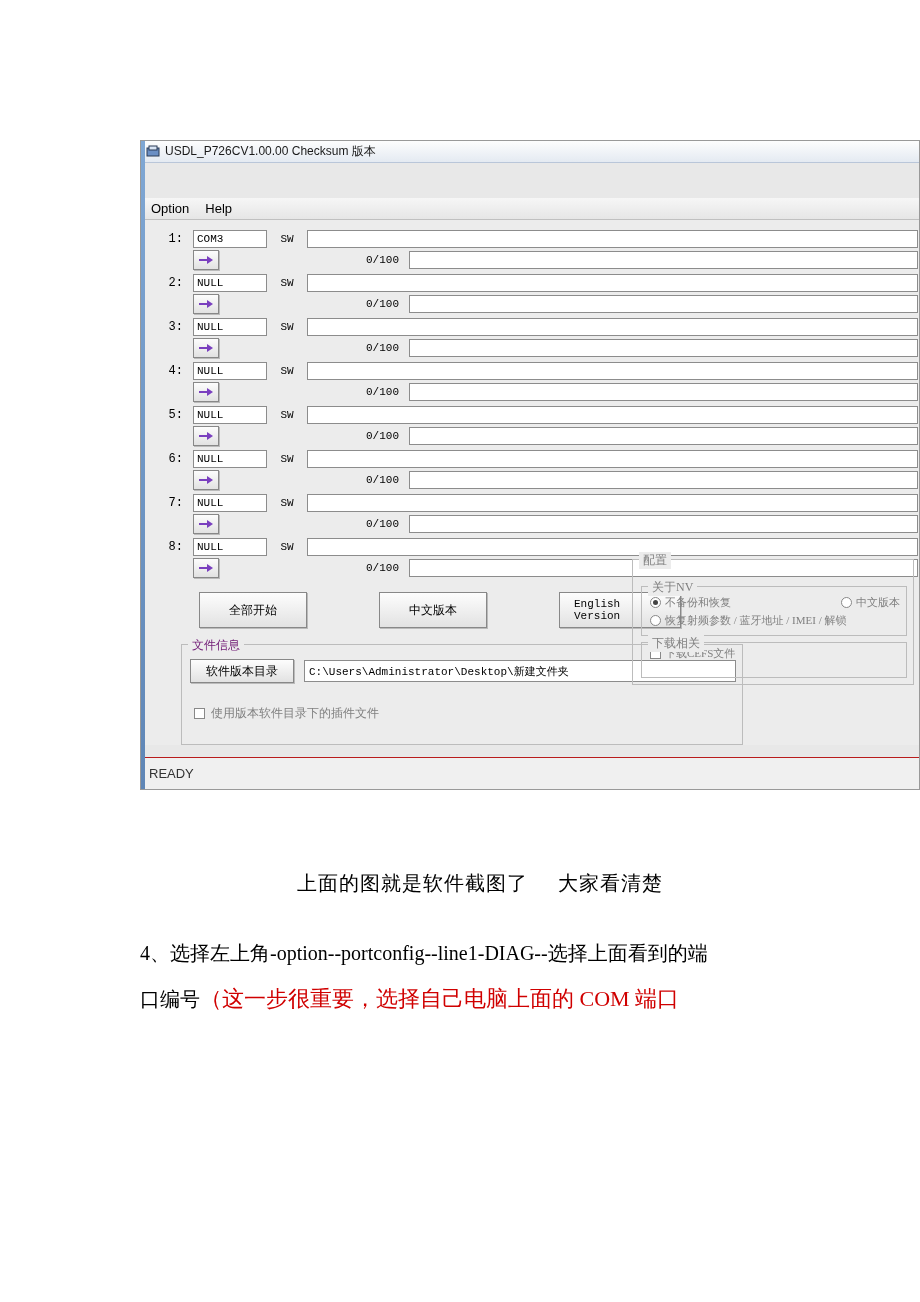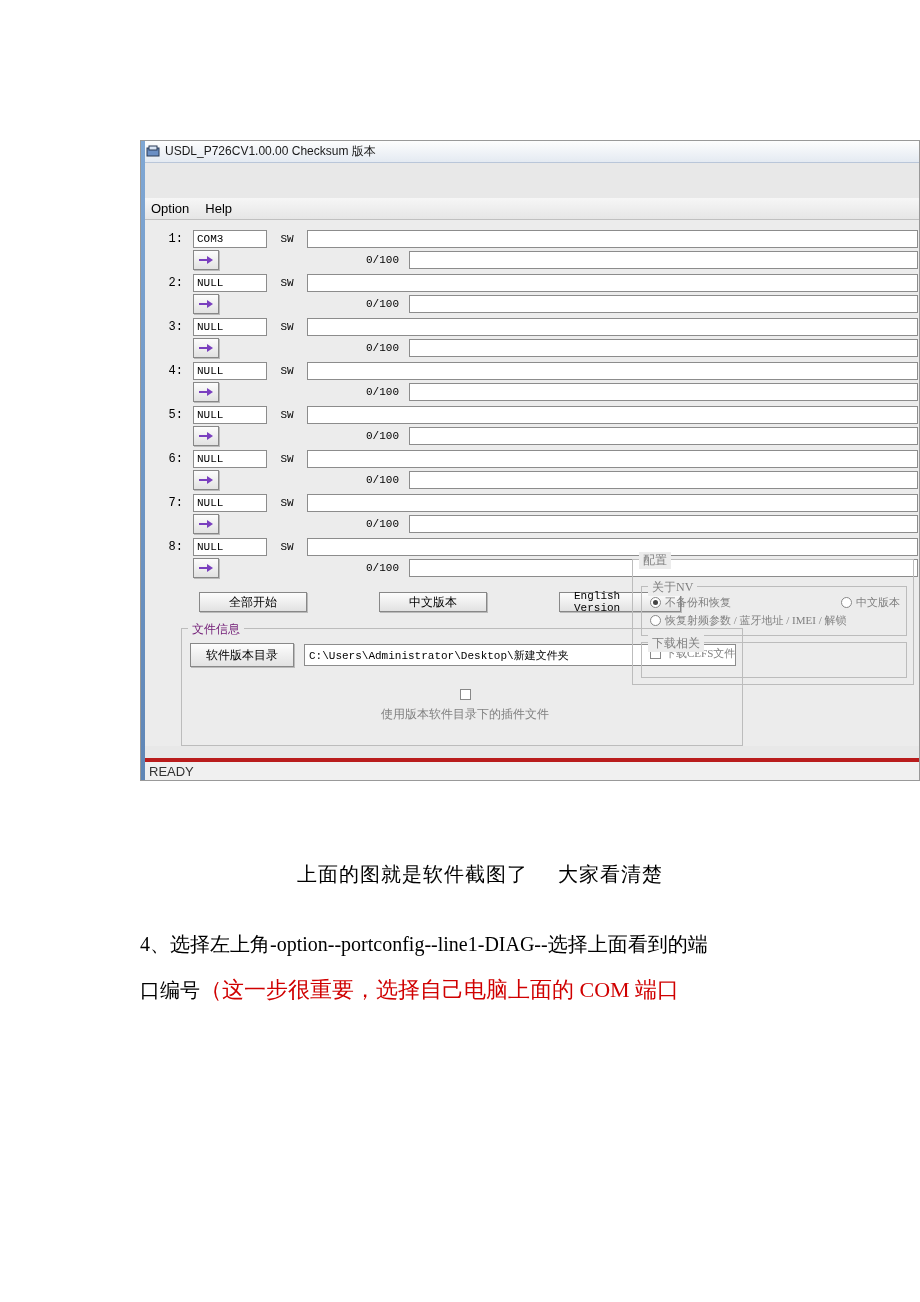--- a/index.html
+++ b/index.html
@@ -101,21 +101,21 @@
     font-size: 11px;
     padding-right: 4px;
   }
   .progress-row .pbar {
     height: 18px;
     border: 1px solid #8c8c8c;
     background: #fff;
     margin-right: 1px;
   }
   .btn {
-    height: 20px;
+    height: 36px;
     border: 1px solid #888;
     background: linear-gradient(#fdfdfd,#e2e2e2);
     display: inline-flex;
     align-items: center;
     justify-content: center;
     font-size: 12px;
     padding: 0 14px;
     box-shadow: 1px 1px 0 #bbb;
     cursor: default;
   }
@@ -189,26 +189,25 @@
     display: flex; align-items: center;
     white-space: nowrap;
     overflow: hidden;
   }
   .checkline {
     display: flex; align-items: center; gap: 6px;
     padding: 18px 0 16px 4px;
     color: #808080;
     font-family: "SimSun", serif;
     font-size: 12px;
-    flex-direction: column;
   }
   .statusbar {
-    border-top: 4px solid #b91c1c;
+    border-top: 1px solid #b91c1c;
     background: #f0f0f0;
-    height: 22px;
+    height: 32px;
     display: flex;
     align-items: center;
     padding: 0 8px;
     font-size: 13px;
     color: #333;
   }
   .screenshot::before {
     content:"";
     position:absolute; left:0; top:0; bottom:0; width:4px;
     background: linear-gradient(#7fa7d4,#5f86b6);

